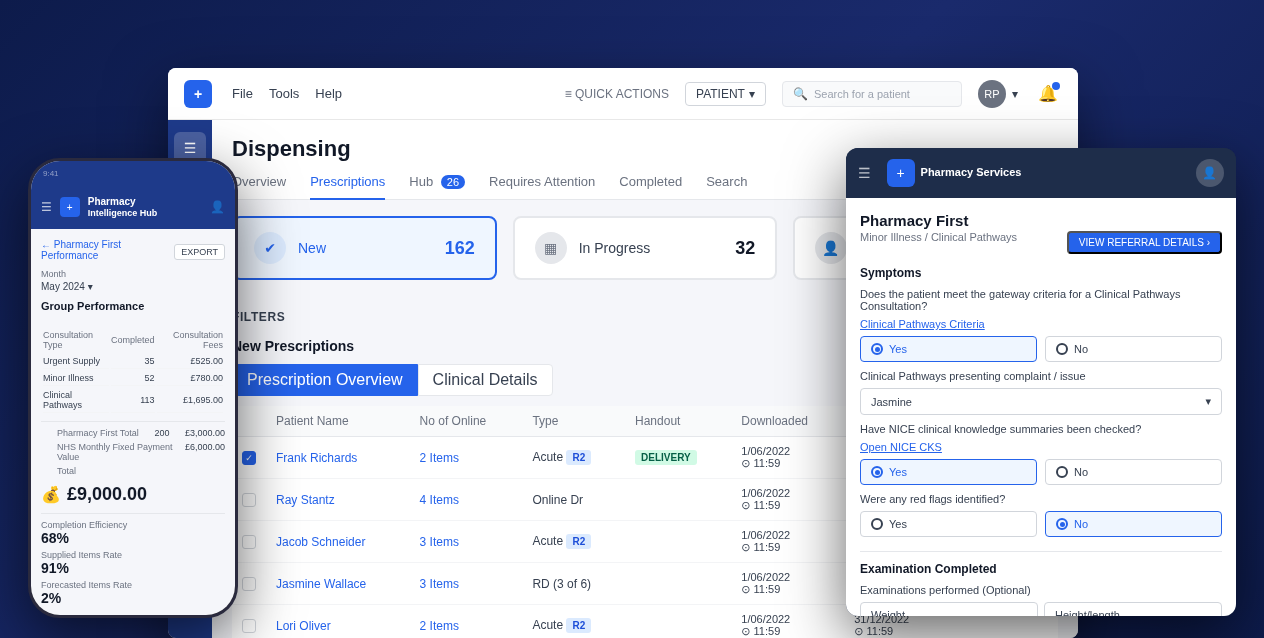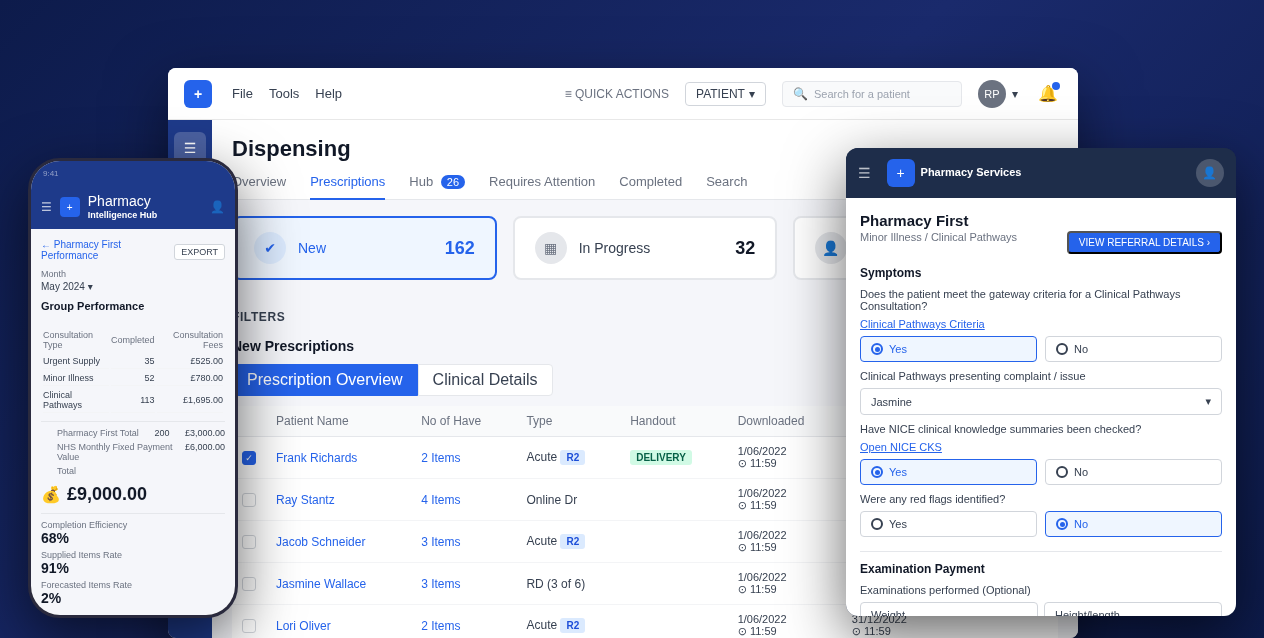--- a/index.html
+++ b/index.html
@@ -833,21 +833,21 @@
       <div class="section-title">New Prescriptions</div>
       <div class="table-tabs">
         <div class="table-tab active">Prescription Overview</div>
         <div class="table-tab">Clinical Details</div>
       </div>
       <table class="data-table">
         <thead>
           <tr>
             <th class="checkbox-cell"></th>
             <th>Patient Name</th>
-            <th>No of Have</th>
+            <th>No of Online</th>
             <th>Type</th>
             <th>Handout</th>
             <th>Downloaded</th>
             <th>Expires</th>
             <th>Service Type</th>
           </tr>
         </thead>
         <tbody id="table-body">
         <tr>
               <td class="checkbox-cell"><span class="cb checked"></span></td>
@@ -908,21 +908,21 @@
 
 <div class="mobile-left">
   <div class="mobile-screen">
     <div class="mobile-status-bar">
       <span style="color:rgba(255,255,255,0.5);font-size:8px;">9:41</span>
     </div>
     <div class="mobile-nav">
       <span style="color:rgba(255,255,255,0.7);font-size:12px;">☰</span>
       <div class="mobile-logo">+</div>
       <div style="flex:1;">
-        <div style="color:white;font-size:14px;font-weight:400;line-height:1.2;">Pharmacy</div>
+        <div style="color:white;font-size:10px;font-weight:700;line-height:1.2;">Pharmacy</div>
         <div style="color:white;font-size:9px;font-weight:600;line-height:1.2;">Intelligence Hub</div>
       </div>
       <div style="color:rgba(255,255,255,0.7);font-size:12px;">👤</div>
     </div>
     <div class="mobile-content">
       <div style="display:flex;align-items:center;justify-content:space-between;margin-bottom:4px;">
         <span class="mobile-back">← Pharmacy First Performance</span>
         <span class="export-btn">EXPORT</span>
       </div>
       <div style="color:#6b7280;font-size:9px;margin-bottom:2px;">Month</div>
@@ -1052,21 +1052,21 @@
         <div class="radio-option selected">
           <div class="radio-dot filled"></div>
           <span>No</span>
         </div>
       </div>
     </div>
 
     <hr class="divider">
 
     <div class="tablet-form-section">
-      <div class="form-section-title">Examination Payment</div>
+      <div class="form-section-title">Examination Completed</div>
       <div class="form-question">Examinations performed (Optional)</div>
       <div class="exam-grid">
         <div class="exam-item">Weight</div>
         <div class="exam-item">Height/length</div>
 
       </div>
 
     </div>
   </div>
 </div>

